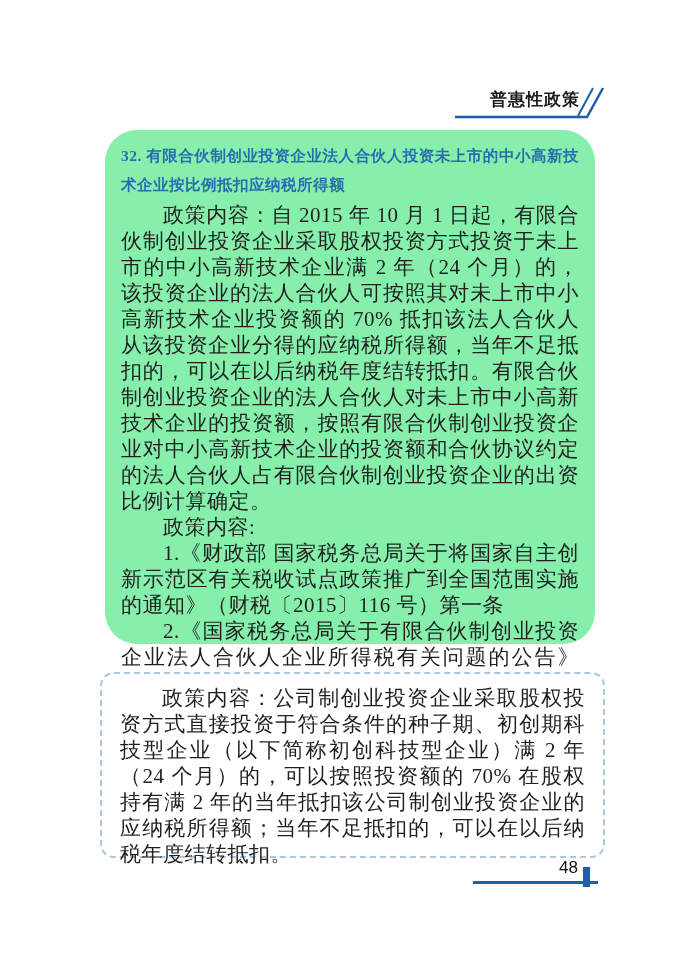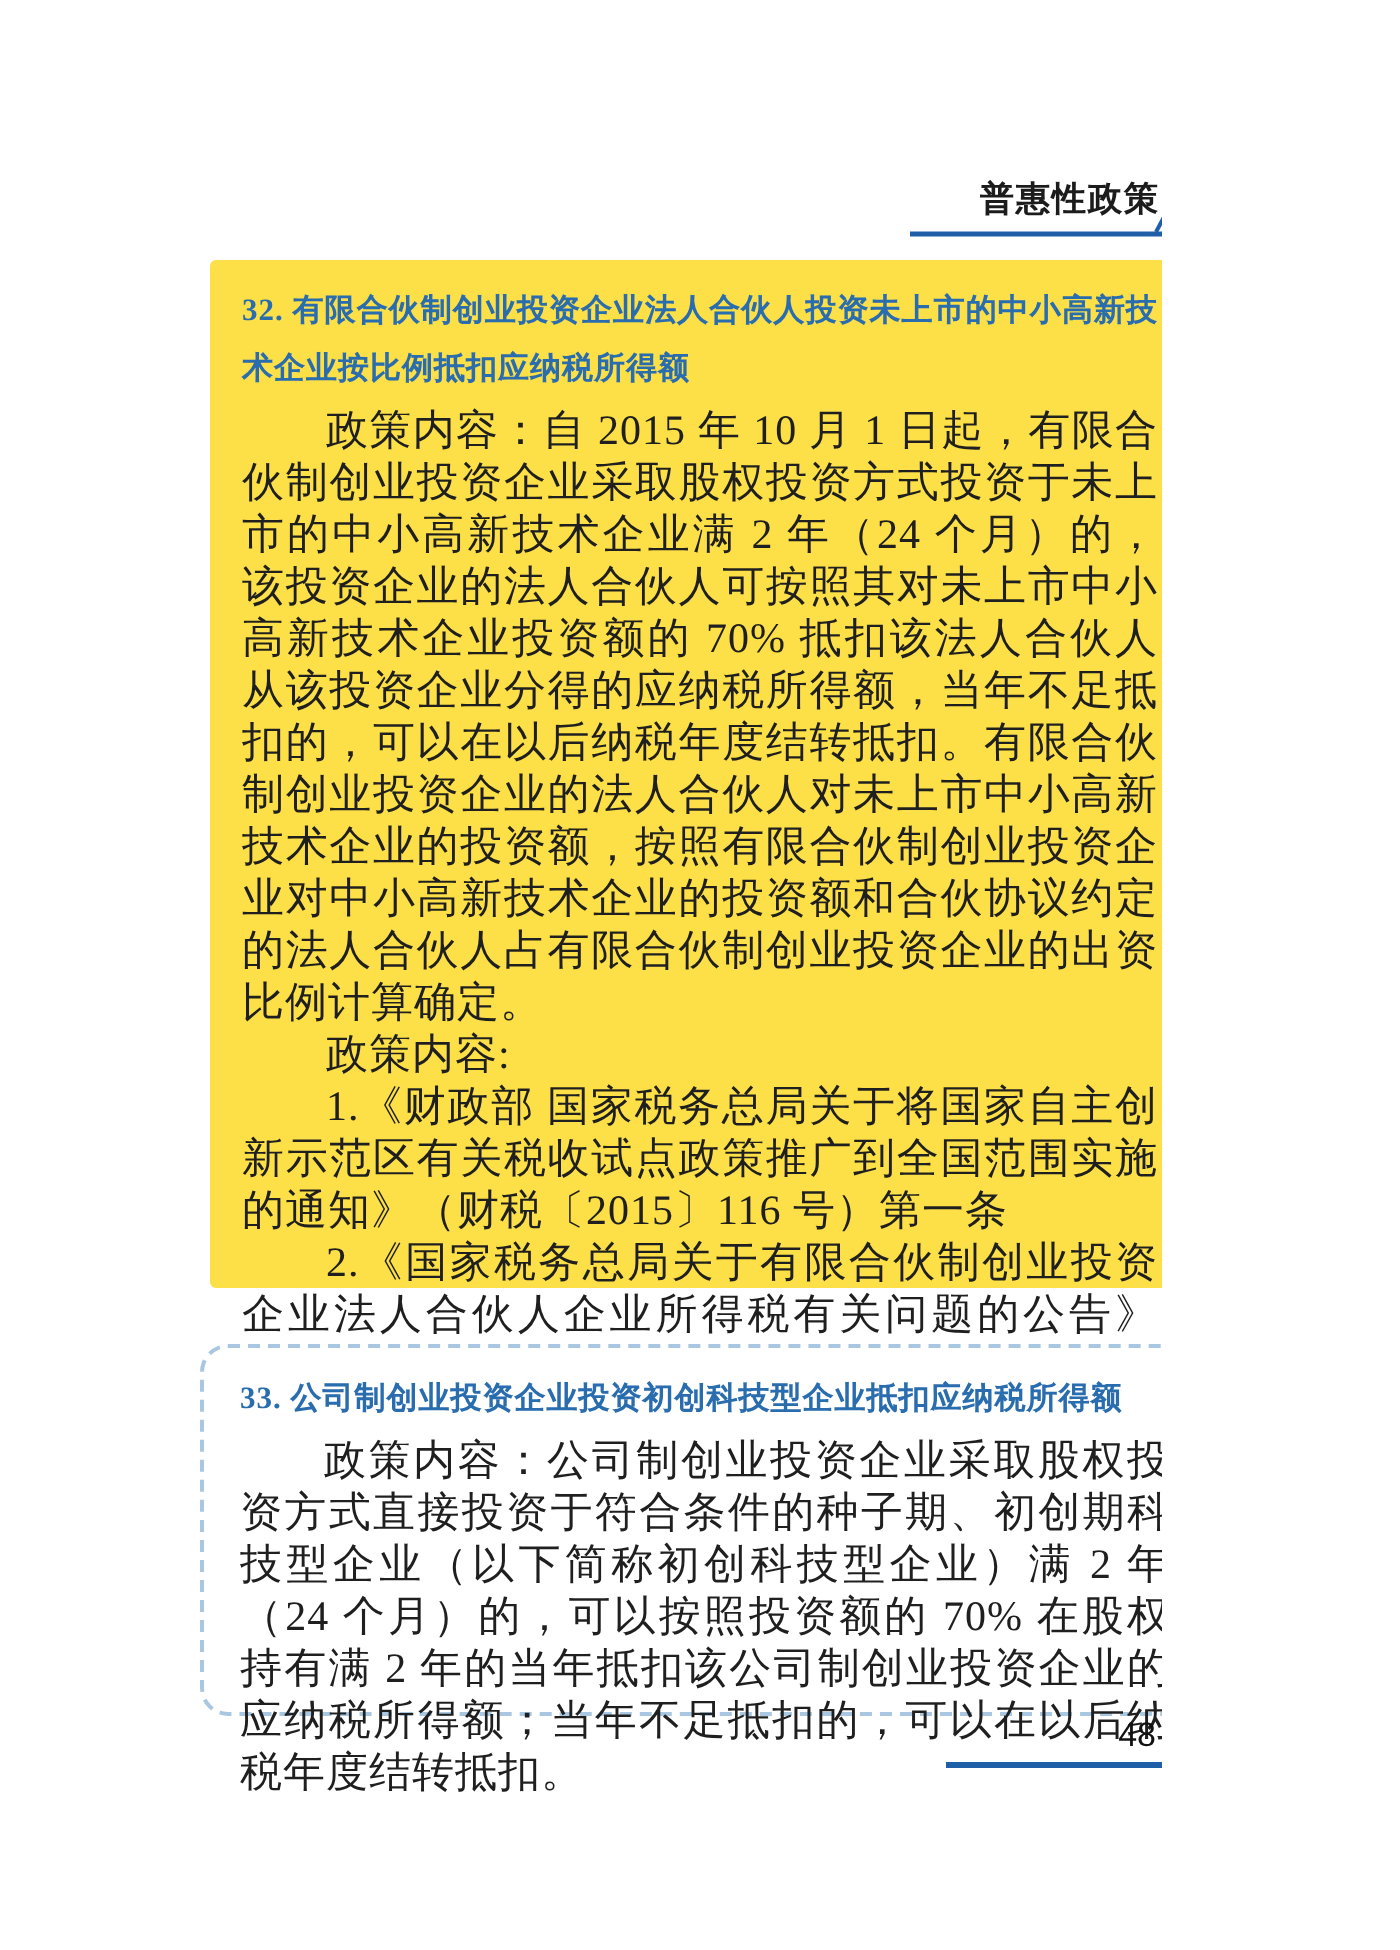--- a/index.html
+++ b/index.html
@@ -1,19 +1,19 @@
 <!DOCTYPE html>
 <html><head>
 <meta charset="utf-8">
 <style>
   * { margin: 0; padding: 0; box-sizing: border-box; }
   html, body { background: #ffffff; }
   .page {
     position: relative;
-    width: 581px;
+    width: 700px;
     height: 975px;
     background: #ffffff;
     overflow: hidden;
     font-family: "Liberation Serif", serif;
   }
 
   
   .header-title {
     position: absolute;
     left: 490px;
@@ -34,22 +34,22 @@
 
   
   .card {
     position: absolute;
     left: 105px;
     width: 490px;
   }
   .card-32 {
     top: 130px;
     height: 514px;
-    background: #fde047;
-    border-radius: 3px;
+    background: #86efac;
+    border-radius: 32px;
     padding: 11px 16px 0 16px;
   }
   .card-33 {
     left: 100px;
     top: 672px;
     width: 505px;
     height: 186px;
     background: #ffffff;
     border: 2px dashed #a9c7e1;
     border-radius: 14px;
@@ -116,21 +116,20 @@
     <div class="card-title">32. 有限合伙制创业投资企业法人合伙人投资未上市的中小高新技术企业按比例抵扣应纳税所得额</div>
     <div class="card-body">
       <p>政策内容：自 2015 年 10 月 1 日起，有限合伙制创业投资企业采取股权投资方式投资于未上市的中小高新技术企业满 2 年（24 个月）的，该投资企业的法人合伙人可按照其对未上市中小高新技术企业投资额的 70% 抵扣该法人合伙人从该投资企业分得的应纳税所得额，当年不足抵扣的，可以在以后纳税年度结转抵扣。有限合伙制创业投资企业的法人合伙人对未上市中小高新技术企业的投资额，按照有限合伙制创业投资企业对中小高新技术企业的投资额和合伙协议约定的法人合伙人占有限合伙制创业投资企业的出资比例计算确定。</p>
       <p>政策内容:</p>
       <p>1.《财政部 国家税务总局关于将国家自主创新示范区有关税收试点政策推广到全国范围实施的通知》（财税〔2015〕116 号）第一条</p>
       <p>2.《国家税务总局关于有限合伙制创业投资企业法人合伙人企业所得税有关问题的公告》（2015 年第 81 号）</p>
     </div>
   </div>
 
   <div class="card card-33">
-    <div class="card-title">33. 公司制创业投资企业投资初创科技型企业抵扣应纳税所得额</div>
     <div class="card-body">
       <p>政策内容：公司制创业投资企业采取股权投资方式直接投资于符合条件的种子期、初创期科技型企业（以下简称初创科技型企业）满 2 年（24 个月）的，可以按照投资额的 70% 在股权持有满 2 年的当年抵扣该公司制创业投资企业的应纳税所得额；当年不足抵扣的，可以在以后纳税年度结转抵扣。</p>
     </div>
   </div>
 
   <div class="footer-num">48</div>
   <div class="footer-line"></div>
   <div class="footer-bar"></div>
 
 </div>

